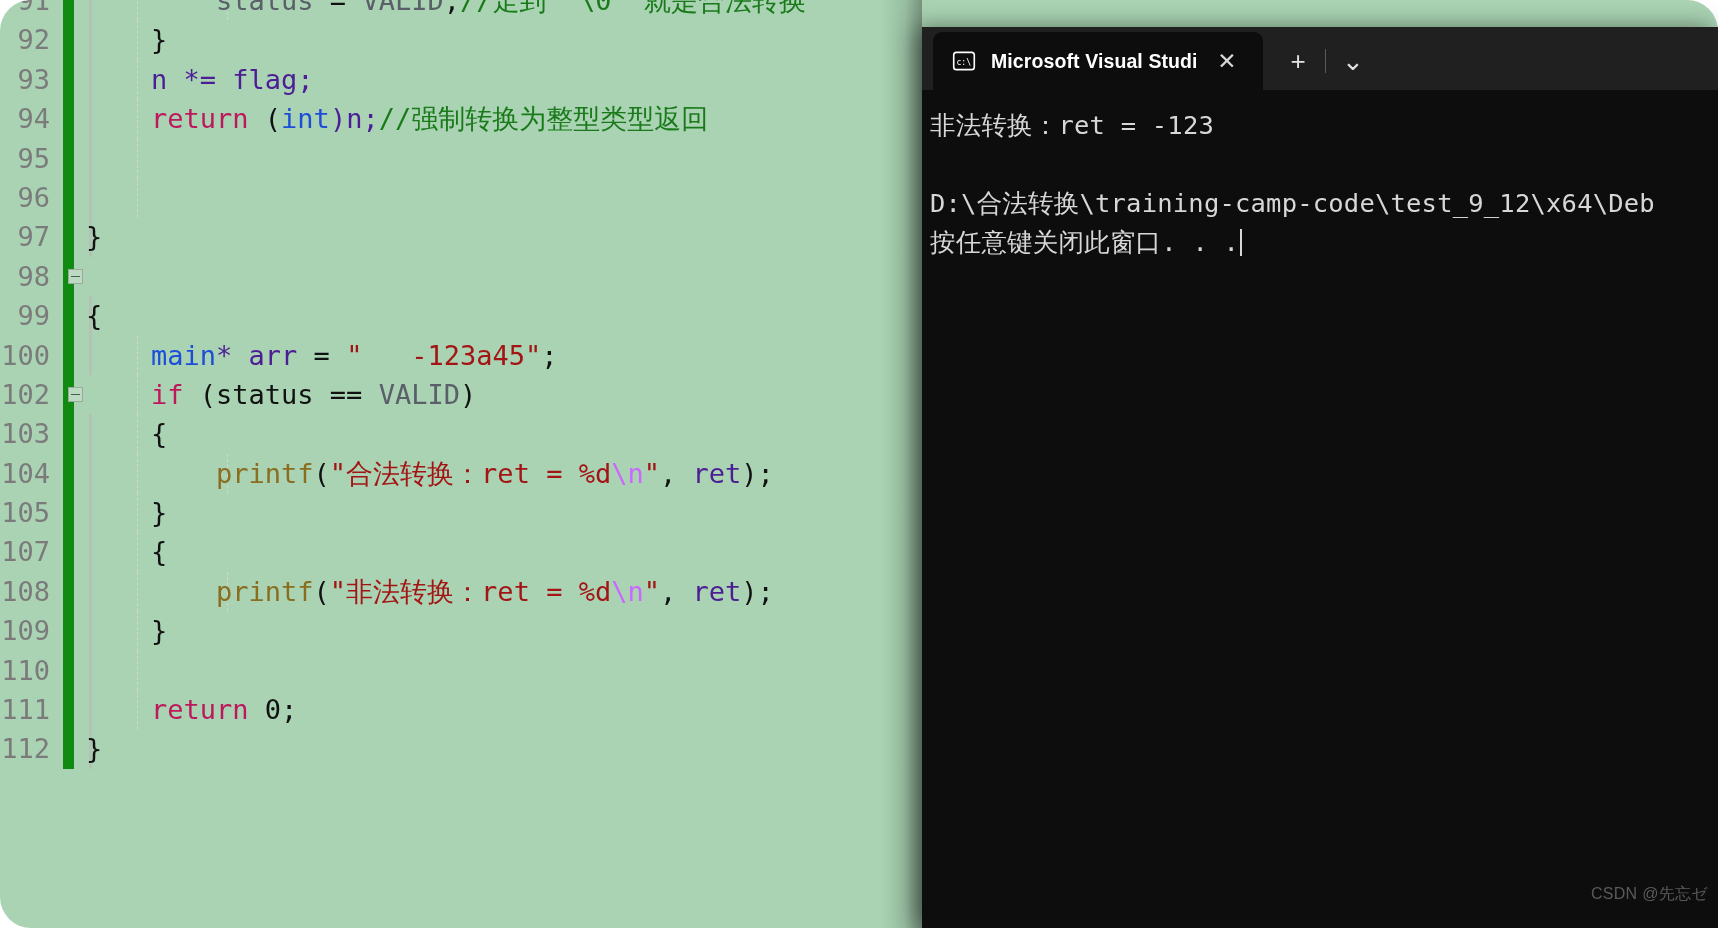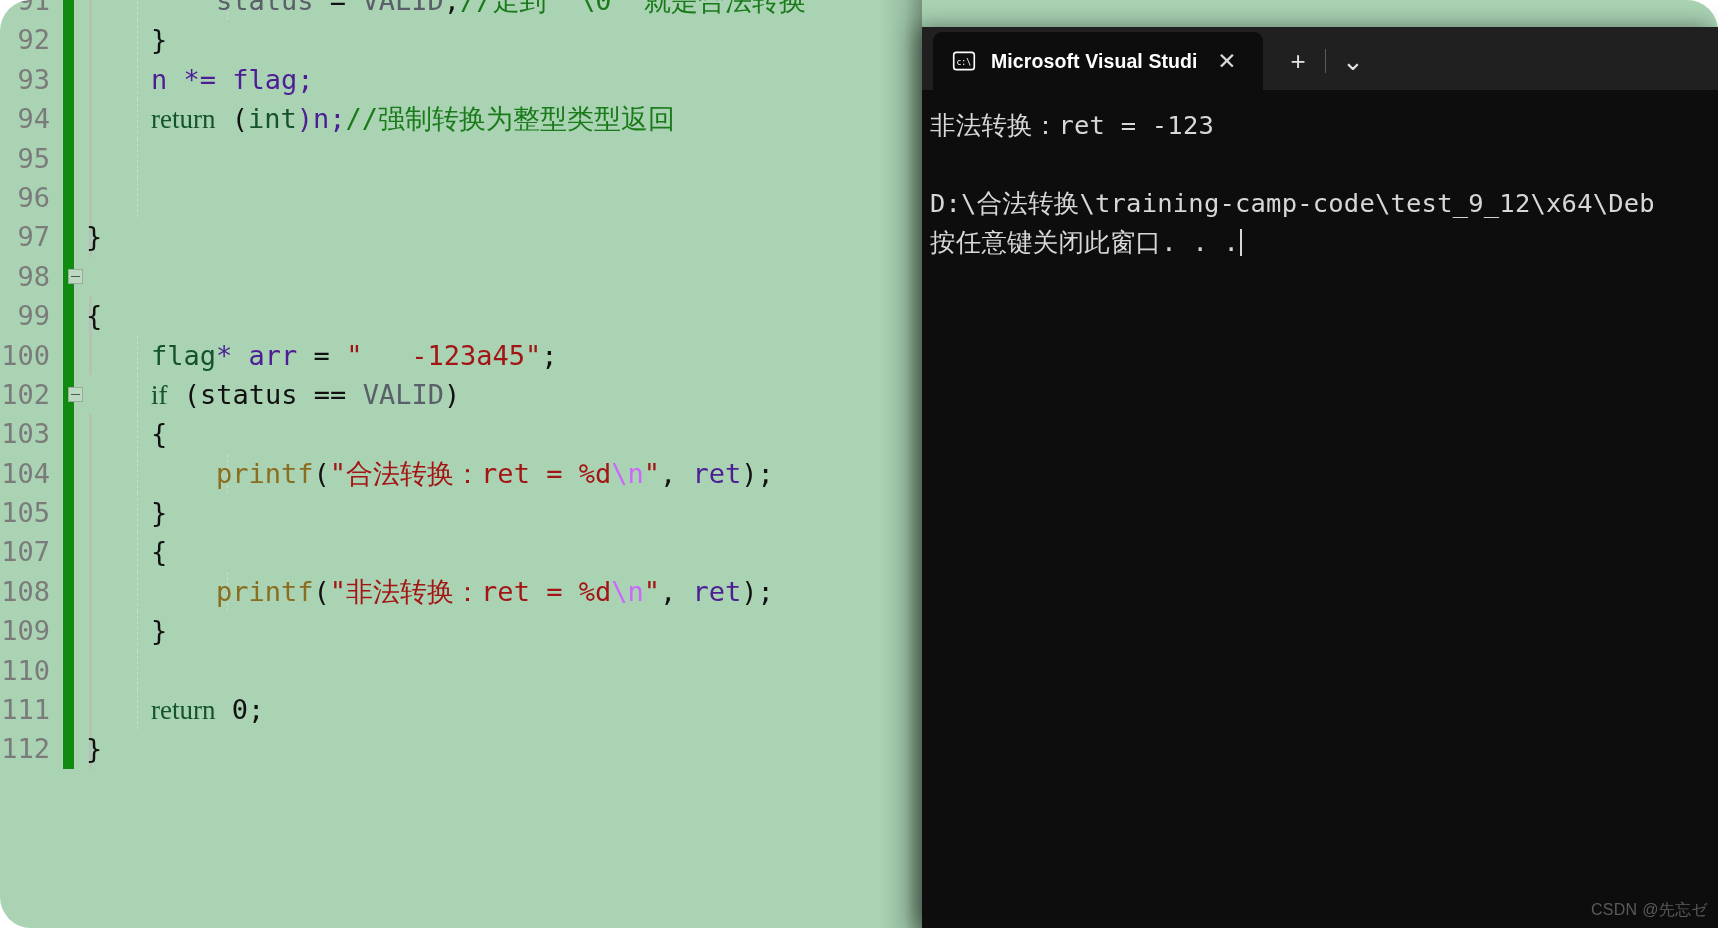--- a/index.html
+++ b/index.html
@@ -113,22 +113,22 @@
     position: absolute;
     top: 0;
     width: 1px;
     height: 100%;
     border-left: 1px dashed #cfd9d0;
   }
   .ig1 { left: 137px; }
   .ig2 { left: 227px; }
 
   
-  .kw        { color: #14532d; font-family: Liberation Serif, serif; }     
-  .type      { color: #14532d; }     
+  .kw        { color: #be185d; }     
+  .type      { color: #1d4ed8; }     
   .ident     { color: #4c1d95; }     
   .plain     { color: #111111; }
   .fn        { color: #8a6d1f; }     
   .str       { color: #a31515; }     
   .esc       { color: #cc66ff; }     
   .cmt       { color: #1a7a1a; }     
   .macro     { color: #5a5f6a; }
 
   
   #console-window {
@@ -242,21 +242,21 @@
     width: 2px;
     height: 27px;
     background: #d7d7d7;
     vertical-align: -5px;
     margin-left: 1px;
   }
 
   #watermark {
     position: absolute;
     right: 10px;
-    bottom: 7px;
+    bottom: 23px;
     color: #5a5a5a;
     font-family: "Liberation Sans", sans-serif;
     font-size: 16px;
     letter-spacing: 0.3px;
     white-space: nowrap;
   }
 </style>
 </head>
 <body>
 
@@ -331,21 +331,21 @@
       <span class="change-bar"></span>
       <span class="guide-vert"></span>
       <span class="code-text"><span class="plain">{</span></span>
     </div>
 
     <div class="code-line">
       <span class="gutter-num">100</span>
       <span class="change-bar"></span>
       <span class="guide-vert"></span>
       <span class="indent-guide ig1"></span>
-      <span class="code-text">    <span class="type">flag</span><span class="ident">* </span><span class="ident">arr</span><span class="plain"> = </span><span class="str">"   -123a45"</span><span class="plain">;</span></span>
+      <span class="code-text">    <span class="type">main</span><span class="ident">* </span><span class="ident">arr</span><span class="plain"> = </span><span class="str">"   -123a45"</span><span class="plain">;</span></span>
     </div>
 
 
     <div class="code-line">
       <span class="gutter-num">102</span>
       <span class="change-bar"></span>
       <span class="outline-box"></span>
       <span class="indent-guide ig1"></span>
       <span class="code-text">    <span class="kw">if</span><span class="plain"> (</span><span class="plain">status</span><span class="plain"> == </span><span class="macro">VALID</span><span class="plain">)</span></span>
     </div>

